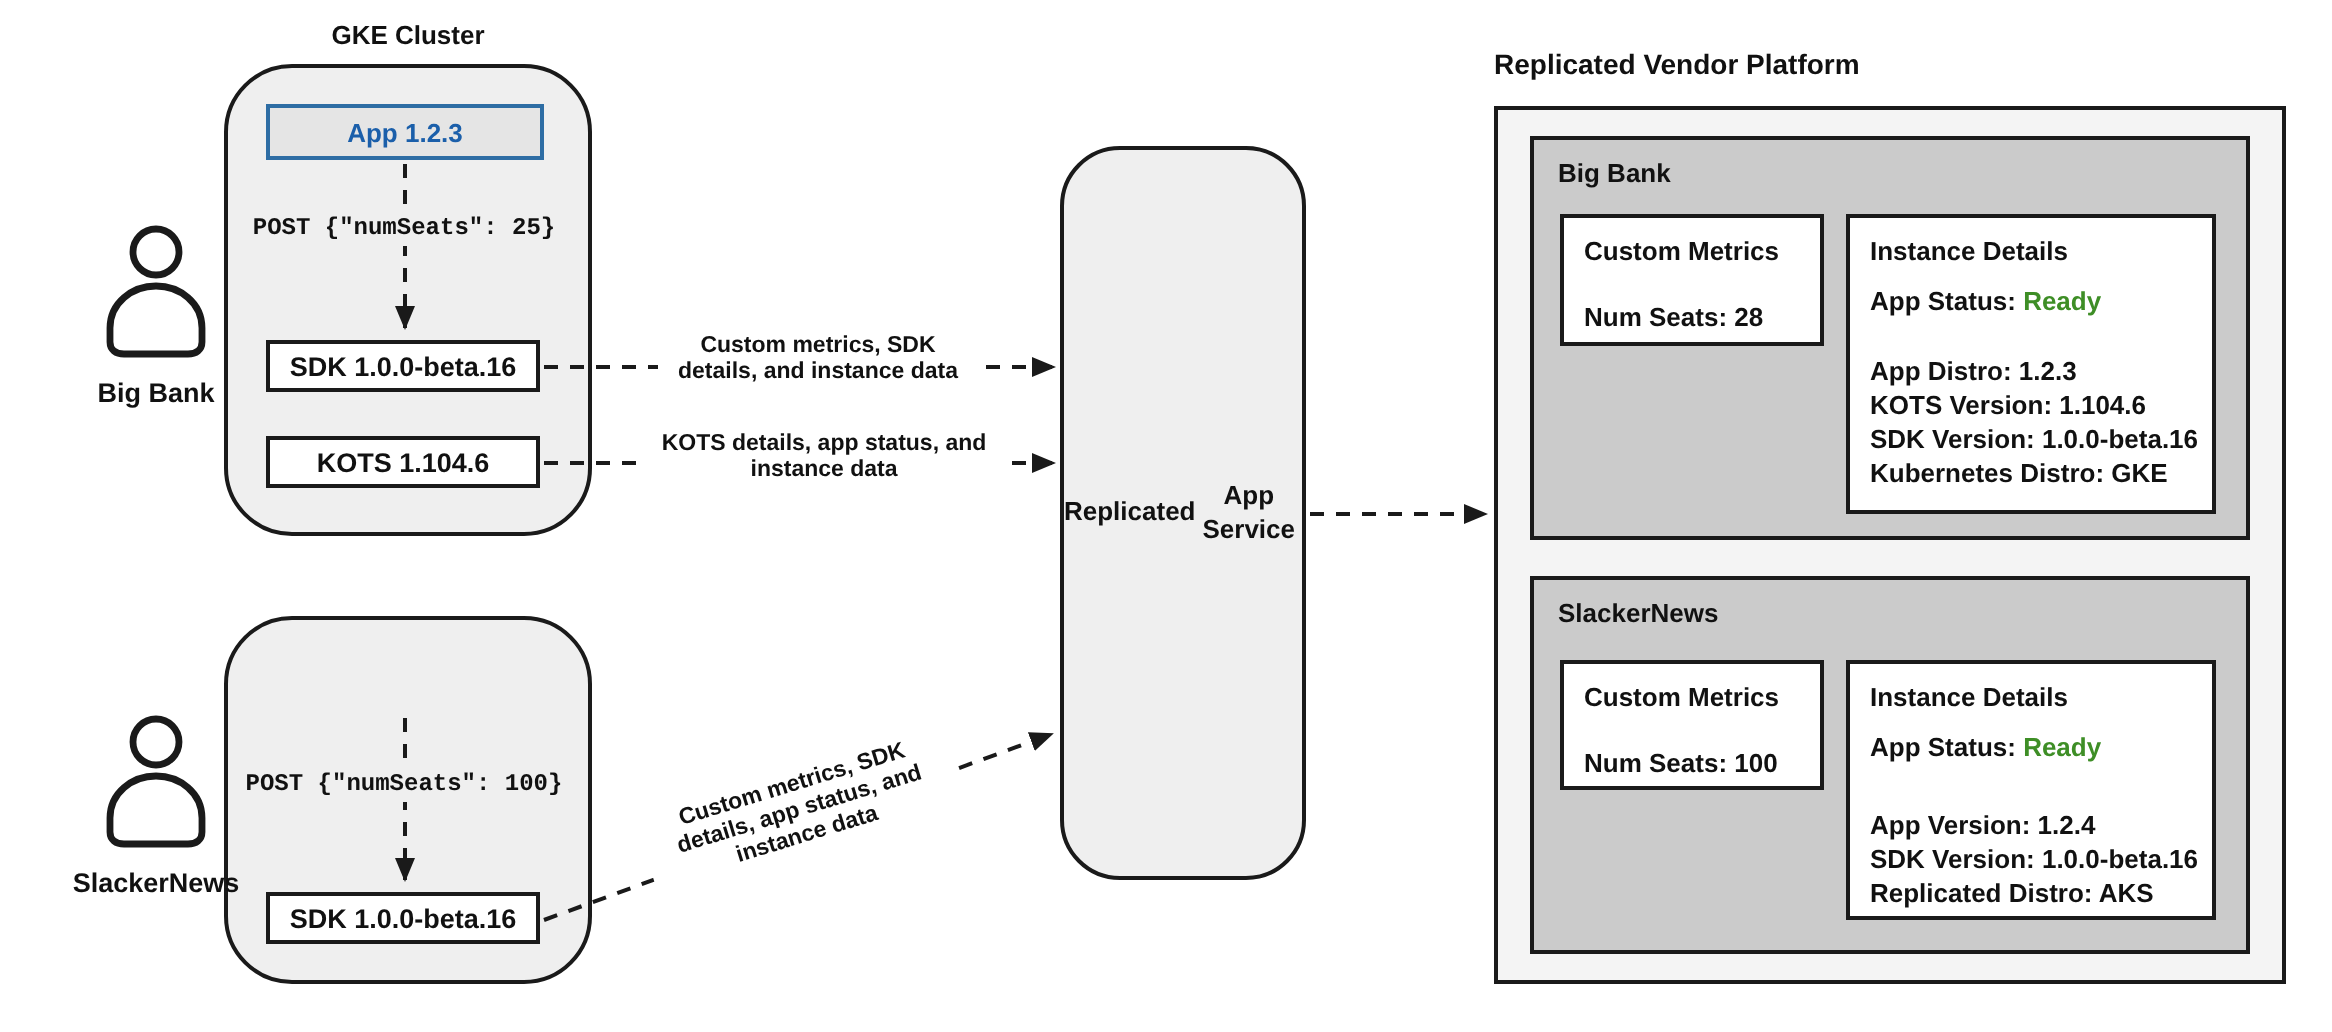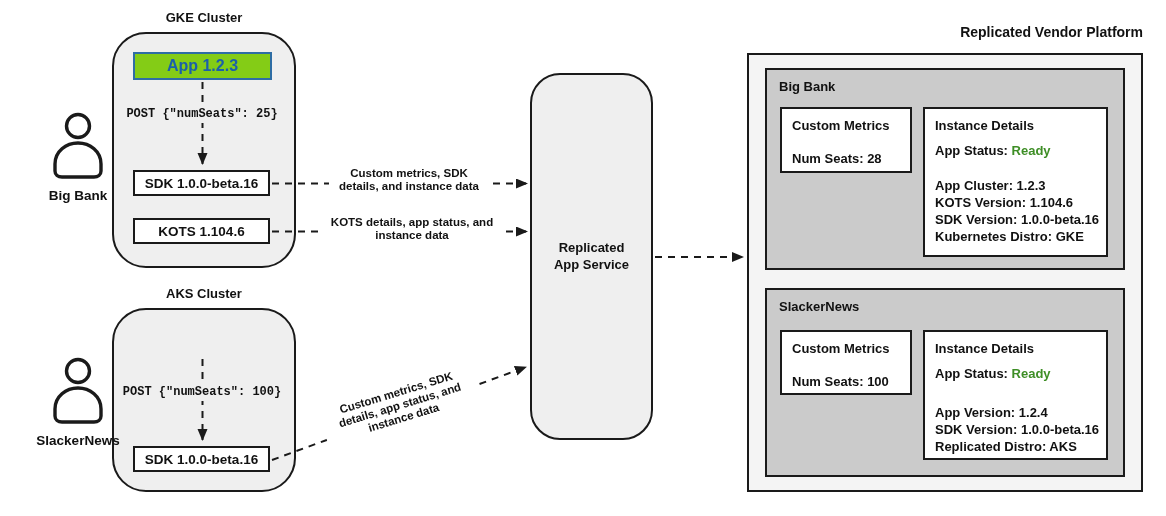--- a/index.html
+++ b/index.html
@@ -2,25 +2,25 @@
 <html><head>
 <meta charset="utf-8">
 <style>
   html,body{margin:0;padding:0;background:#fff;}
   .canvas{
     position:relative;width:1166px;height:516px;background:#ffffff;
     font-family:"Liberation Sans", sans-serif;color:#111;overflow:hidden;
   }
   .box{position:absolute;box-sizing:border-box;border:2px solid #1a1a1a;z-index:1;}
   .cluster{background:#efefef;border-radius:34px;}
-  .service{background:#efefef;border-radius:30px;display:flex;flex-direction:column;align-items:center;justify-content:center;font-weight:bold;font-size:13px;line-height:16.5px;text-align:center;}
-  .appbox{background:#84cc16;border:2px solid #2e6da4;color:#1b5faa;font-weight:bold;font-size:16px;display:flex;align-items:center;justify-content:center;}
+  .service{background:#efefef;border-radius:30px;display:flex;flex-direction:row;align-items:center;justify-content:center;font-weight:bold;font-size:13px;line-height:16.5px;text-align:center;}
+  .appbox{background:#e5e5e5;border:2px solid #2e6da4;color:#1b5faa;font-weight:bold;font-size:13px;display:flex;align-items:center;justify-content:center;}
   .node{background:#ffffff;display:flex;align-items:center;justify-content:center;font-weight:bold;font-size:13.5px;}
   .title{position:absolute;font-weight:bold;font-size:13px;text-align:center;z-index:1;}
-  .big-title{position:absolute;font-weight:bold;font-size:14px;text-align:right;z-index:1;}
+  .big-title{position:absolute;font-weight:bold;font-size:14px;text-align:left;z-index:1;}
   .post{position:absolute;font-family:"Liberation Mono", monospace;font-size:12px;font-weight:bold;background:#efefef;text-align:center;z-index:3;white-space:nowrap;}
   .edge-label{position:absolute;font-weight:bold;font-size:11.5px;line-height:13px;text-align:center;background:#ffffff;z-index:3;}
   .connectors{position:absolute;left:0;top:0;z-index:2;pointer-events:none;}
   .person{position:absolute;width:104px;text-align:center;z-index:1;}
   .person-label{font-weight:bold;font-size:13.5px;margin-top:2px;}
   .platform-outer{background:#f4f4f4;}
   .customer-section{background:#cbcbcb;}
   .section-label{position:absolute;font-weight:bold;font-size:13px;z-index:1;}
   .card{position:absolute;box-sizing:border-box;background:#fff;border:2px solid #1a1a1a;z-index:1;font-size:13px;font-weight:bold;}
   .card .card-title{position:absolute;left:10px;top:9px;text-align:center;}
@@ -42,21 +42,20 @@
   <div class="box node" style="left:133px;top:218px;width:137px;height:26px;">KOTS 1.104.6</div>
 
   <div class="person" style="left:26px;top:112px;">
     <svg width="58" height="70" viewBox="0 0 58 70">
       <circle cx="29" cy="14" r="11.5" fill="none" stroke="#1a1a1a" stroke-width="3.4"></circle>
       <path d="M29 31 C 41 31 52 39.5 52 52 L52 59 C52 63 49 65 45 65 L13 65 C9 65 6 63 6 59 L6 52 C6 39.5 17 31 29 31 Z" fill="none" stroke="#1a1a1a" stroke-width="3.4" stroke-linejoin="round"></path>
     </svg>
     <div class="person-label">Big Bank</div>
   </div>
 
-  <div class="title" style="left:112px;top:286px;width:184px;">AKS Cluster</div>
   <div class="box cluster" style="left:112px;top:308px;width:184px;height:184px;"></div>
   <div class="post" style="left:117px;top:385px;width:170px;height:16px;">POST {"numSeats": 100}</div>
   <div class="box node" style="left:133px;top:446px;width:137px;height:26px;">SDK 1.0.0-beta.16</div>
 
   <div class="person" style="left:26px;top:357px;">
     <svg width="58" height="70" viewBox="0 0 58 70">
       <circle cx="29" cy="14" r="11.5" fill="none" stroke="#1a1a1a" stroke-width="3.4"></circle>
       <path d="M29 31 C 41 31 52 39.5 52 52 L52 59 C52 63 49 65 45 65 L13 65 C9 65 6 63 6 59 L6 52 C6 39.5 17 31 29 31 Z" fill="none" stroke="#1a1a1a" stroke-width="3.4" stroke-linejoin="round"></path>
     </svg>
     <div class="person-label">SlackerNews</div>
@@ -105,21 +104,21 @@
     <div class="card-title">Custom Metrics</div>
     <div class="card-value">Num Seats: 28</div>
   </div>
 
   <div class="card" style="left:923px;top:107px;width:185px;height:150px;">
     <div class="card-title">Instance Details</div>
     <div class="status-line">
       <span>App Status: </span><span class="status-ok">Ready</span>
     </div>
     <div class="detail-lines" style="top:68px;">
-      <div>App Cluster: 1.2.3</div>
+      <div>App Distro: 1.2.3</div>
       <div>KOTS Version: 1.104.6</div>
       <div>SDK Version: 1.0.0-beta.16</div>
       <div>Kubernetes Distro: GKE</div>
     </div>
   </div>
 
   <div class="box customer-section" style="left:765px;top:288px;width:360px;height:189px;"></div>
   <div class="section-label" style="left:779px;top:299px;">SlackerNews</div>
 
   <div class="card" style="left:780px;top:330px;width:132px;height:65px;">

